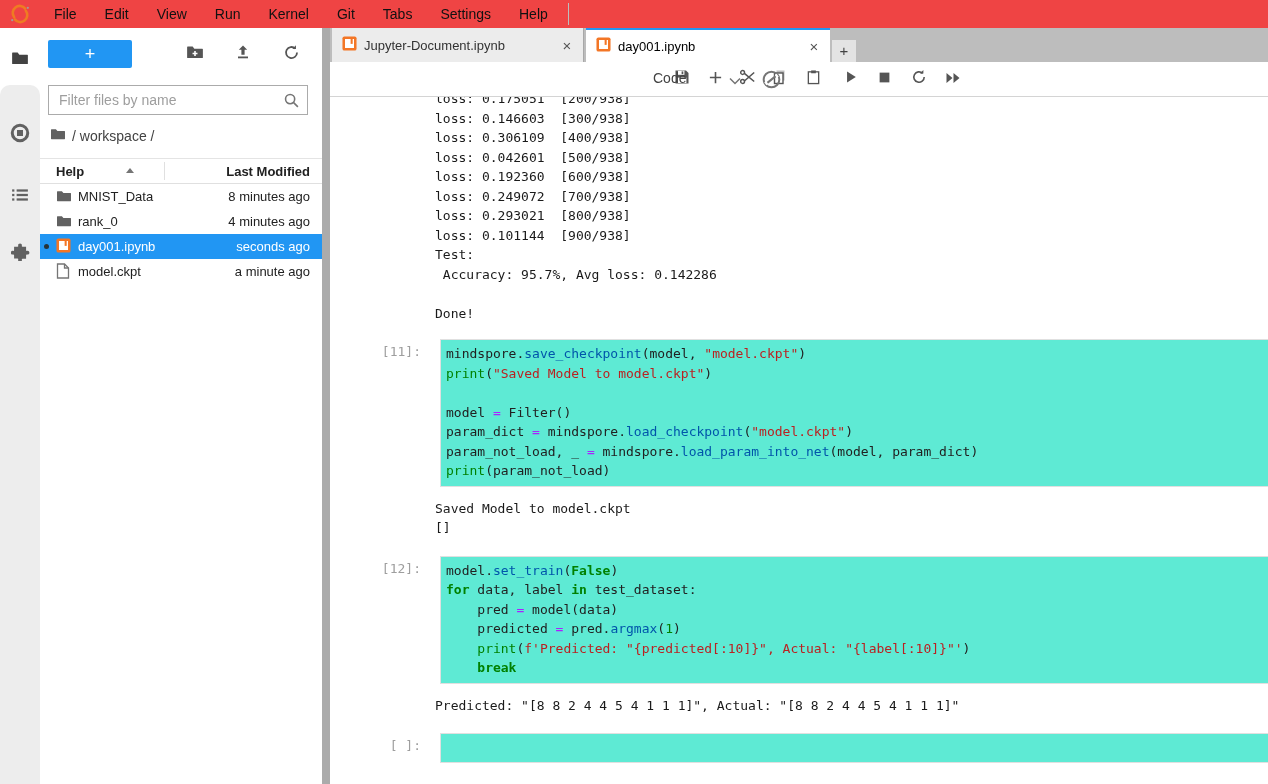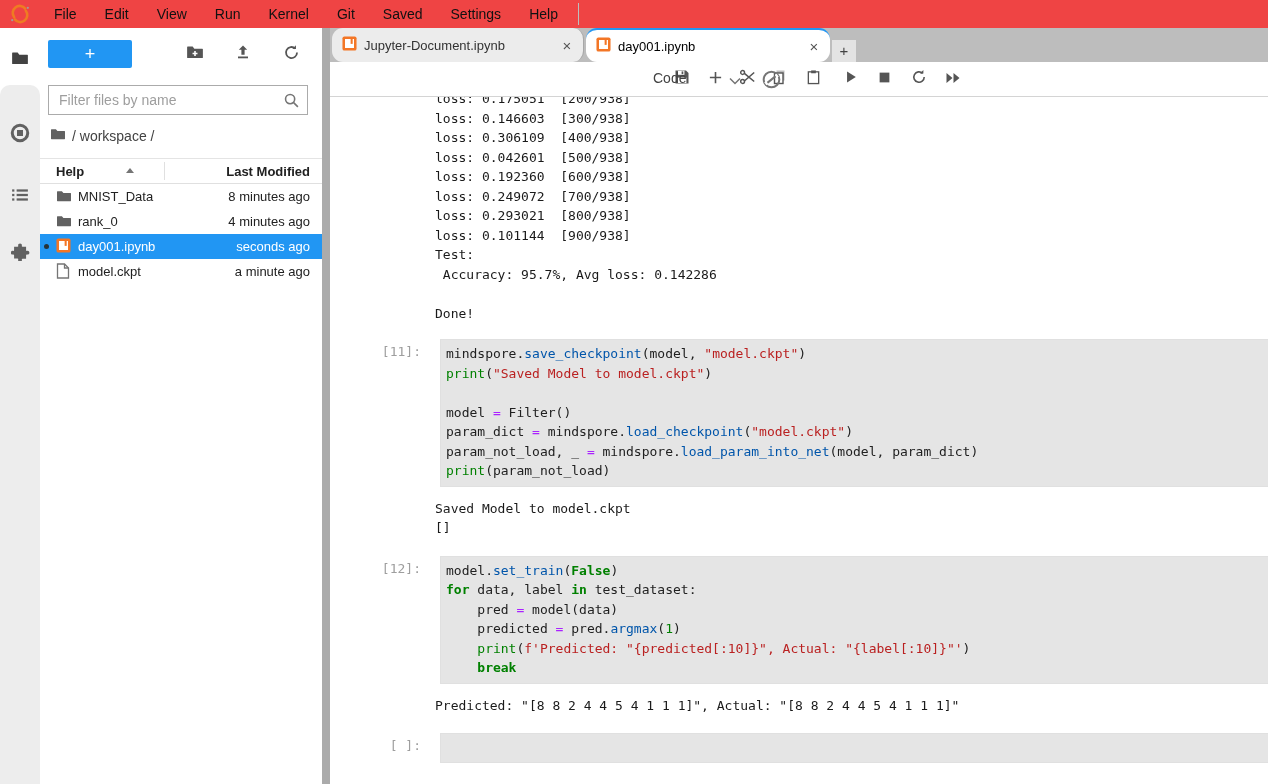--- a/index.html
+++ b/index.html
@@ -49,21 +49,21 @@
   .fb-row .rmod { position:absolute; right:12px; top:5px; }
   .fb-row .run-dot { position:absolute; left:4px; top:10px; width:5px; height:5px; border-radius:50%; background:#263238; }
 
   
   .divider { position:absolute; left:322px; top:28px; width:8px; height:756px; background:#ababab; cursor:col-resize; z-index:25; }
 
   
   .main { position:absolute; left:330px; top:28px; right:0; bottom:0; }
   .tabbar { position:absolute; left:0; top:0; right:0; height:34px; background:#bdbdbd; }
   .tab { position:absolute; top:0; height:34px; display:flex; align-items:center; padding:0 8px 0 10px;
-    font-size:13px; color:#333; cursor:pointer;border-radius:11px; }
+    font-size:13px; color:#333; cursor:pointer; }
   .tab .tlabel { margin-left:7px; white-space:nowrap; overflow:hidden; flex:1; }
   .tab .close-icon { margin-left:10px; color:#555; font-size:15px; width:16px; text-align:center; cursor:pointer; }
   .tab .close-icon::before { content:"\00d7"; }
   .tab.inactive { background:#ececec; border-right:1px solid #a8a8a8; }
   .tab.active { background:#fff; border-top:2px solid #2196f3; color:#000; }
   .tab-plus { position:absolute; top:12px; width:24px; height:22px; background:#e3e3e3; color:#424242;
     font-size:15px; text-align:center; line-height:21px; cursor:pointer; }
   .tab-plus::before { content:"+"; }
 
   .nb-toolbar { position:absolute; left:0; top:34px; right:0; height:35px; background:#fff; border-bottom:1px solid #d4d4d4; }
@@ -71,21 +71,21 @@
   .tb-celltype { position:absolute; left:323px; top:8px; font-size:14px; color:#424242; cursor:pointer; }
   .tb-chevron { position:absolute; left:398px; top:10px; cursor:pointer; }
   .tb-kernel { position:absolute; left:430px; top:6px; }
 
   .content { position:absolute; left:0; top:69px; right:0; bottom:0; background:#fff; overflow:hidden; }
   .mono, .content pre { font-family:"DejaVu Sans Mono", monospace; font-size:13px; line-height:19.5px; }
   pre.scrollback { margin:-8px 0 0 105px; color:#1a1a1a; white-space:pre; }
   .nb-row { display:flex; align-items:stretch;gap:10px; }
   .prompt { width:100px; flex:0 0 100px; text-align:right; padding:5px 9px 0 0;
     font-family:"DejaVu Sans Mono", monospace; font-size:13px; color:#9e9e9e; }
-  .editor { flex:1; background:#e5e5e5; border:1px solid #e0e0e0; border-right:none;
+  .editor { flex:1; background:#5eead4; border:1px solid #e0e0e0; border-right:none;
     padding:4px 0 5px 5px; min-height:30px; }
   .editor .line { white-space:pre; min-height:19.5px; color:#212121; }
   .cell-output { margin:12px 0 0 105px; color:#1a1a1a; white-space:pre; }
   .cell { margin-top:18px; }
   .cell.first { margin-top:16px; }
   .cm-t { color:#212121; } .cm-k { color:#008000; font-weight:bold; }
   .cm-b { color:#008000; } .cm-s { color:#ba2121; }
   .cm-o { color:#aa22ff; } .cm-p { color:#0055aa; } .cm-n { color:#008000; }
 </style>
 </head>
@@ -102,21 +102,21 @@
         <circle cx="18.8" cy="4.8" r="1.1" fill="#9e9e9e"></circle>
       </svg>
     </div>
     <div class="menu-items">
         <div class="menu-item">File</div>
         <div class="menu-item">Edit</div>
         <div class="menu-item">View</div>
         <div class="menu-item">Run</div>
         <div class="menu-item">Kernel</div>
         <div class="menu-item">Git</div>
-        <div class="menu-item">Saved</div>
+        <div class="menu-item">Tabs</div>
         <div class="menu-item">Settings</div>
         <div class="menu-item">Help</div>
       </div>
     <div class="menu-sep"></div>
   </div>
 
   <div class="strip">
     <div class="strip-lower"></div>
     <div class="strip-icon" style="top:16px">
       <span>

